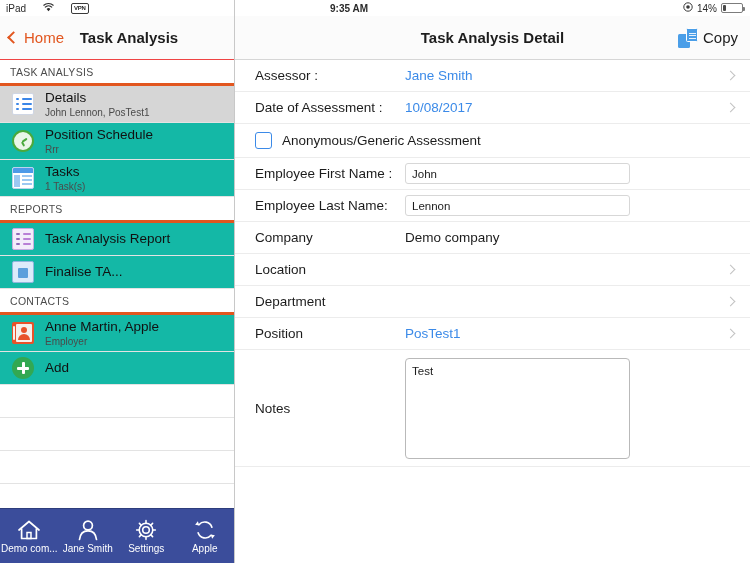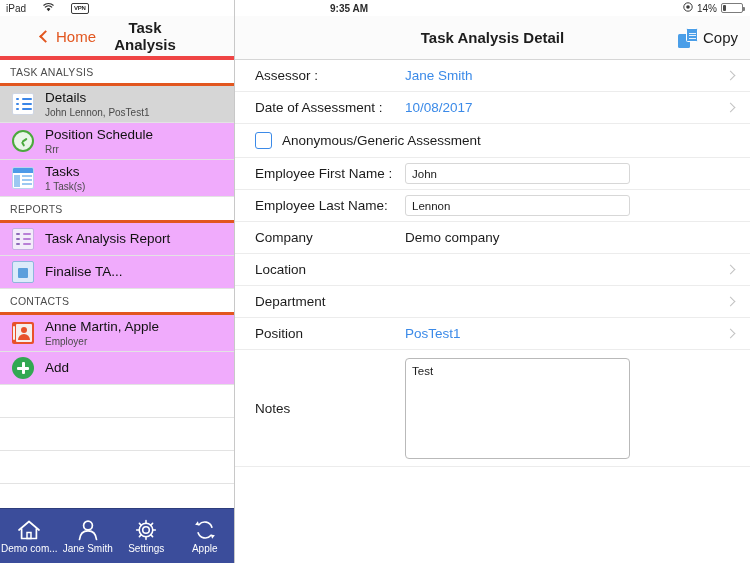--- a/index.html
+++ b/index.html
@@ -37,23 +37,22 @@
   .battery-fill { position: absolute; left: 1px; top: 1px; bottom: 1px; width: 14%; background: #4a4a4a; border-radius: 1px; }
 
   
   .sidebar {
     width: 235px; height: 563px; background: #ffffff;
     border-right: 1px solid #c8c8c8;
     position: relative; display: flex; flex-direction: column;
   }
   .sb-nav {
     height: 44px; margin-top: 16px; display: flex; align-items: center;
-    border-bottom: 4px solid #ef4444; background: #fbfbfb;
+    border-bottom: 1px solid #ef4444; background: #fbfbfb;
     flex: 0 0 auto;
-    padding-left: 32px;
   }
   .home-btn {
     display: flex; align-items: center; color: #e2561f;
     font-size: 15px; padding-left: 7px; cursor: pointer;
   }
   .chevron-left {
     width: 9px; height: 9px; border-left: 2px solid #e2561f; border-bottom: 2px solid #e2561f;
     transform: rotate(45deg); margin-right: 6px; margin-left: 2px;
   }
   .sb-title { flex: 1; text-align: center; font-size: 15px; font-weight: bold; color: #1d1d1d; padding-right: 40px; }
@@ -63,21 +62,21 @@
   .section-head {
     height: 23px; display: flex; align-items: center;
     padding-left: 10px; font-size: 10.5px; color: #4b4b4b;
     letter-spacing: 0.3px; background: #ffffff;
   }
   .accent-rule { height: 3px; background: #e2561f; width: 100%; }
 
   .sb-row {
     display: flex; align-items: center; min-height: 33px;
     padding: 4px 8px 4px 12px; border-bottom: 1px solid #e3e3e3;
-    background: #f0abfc; cursor: pointer;
+    background: #14b8a6; cursor: pointer;
   }
   .sb-row.selected { background: #d6d6d6; }
   .sb-row .ico { width: 22px; height: 22px; flex: 0 0 22px; margin-right: 11px; position: relative; }
   .sb-text { display: flex; flex-direction: column; justify-content: center; line-height: 1.15; }
   .sb-main { font-size: 13.5px; color: #111; }
   .sb-sub { font-size: 10px; color: #4a4a4a; margin-top: 1px; }
   .sb-row.single .sb-main { font-size: 13.5px; }
   .sb-blank { height: 33px; border-bottom: 1px solid #e3e3e3; background: #fff; }
 
   

